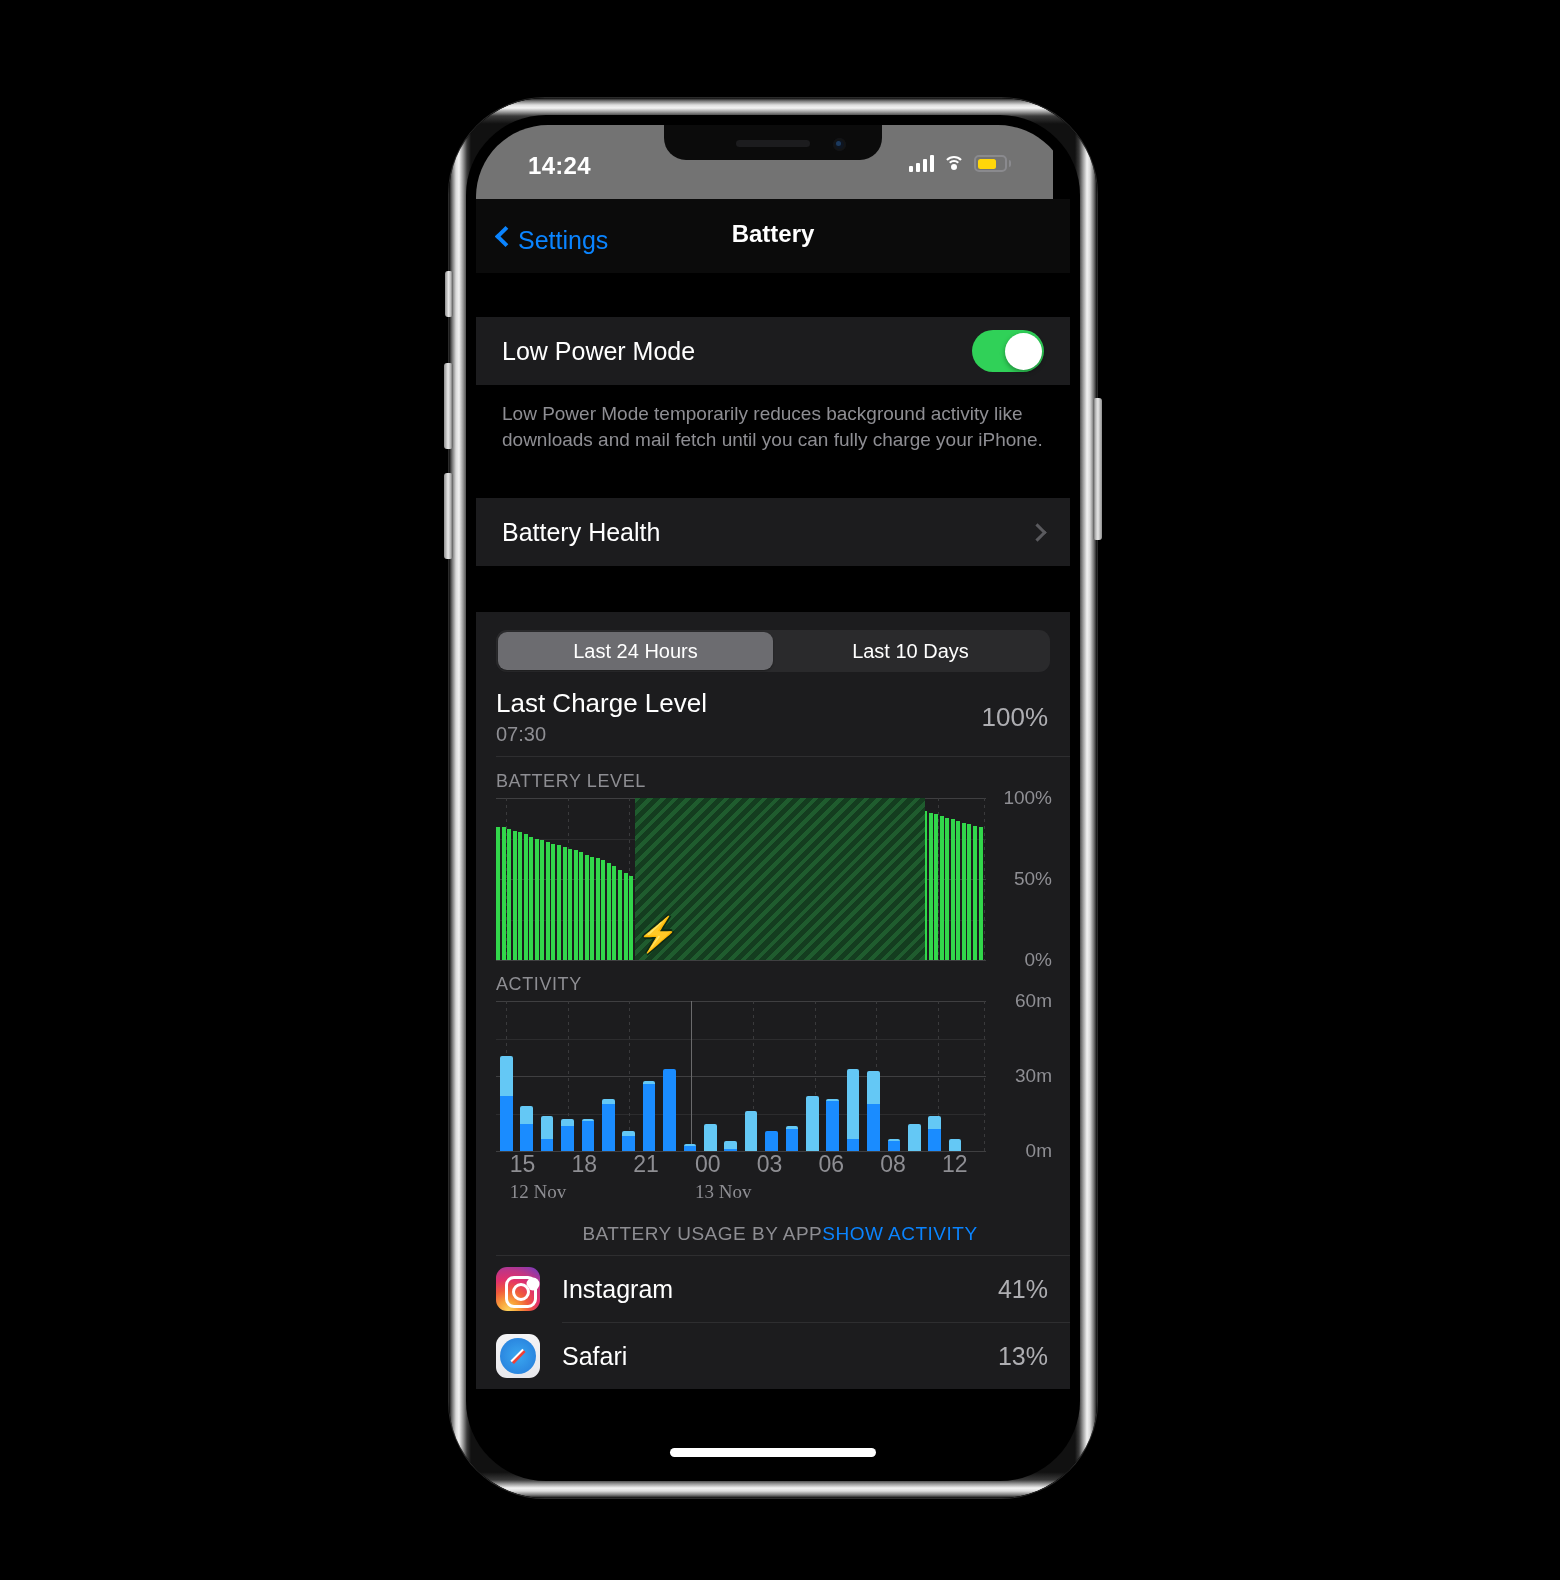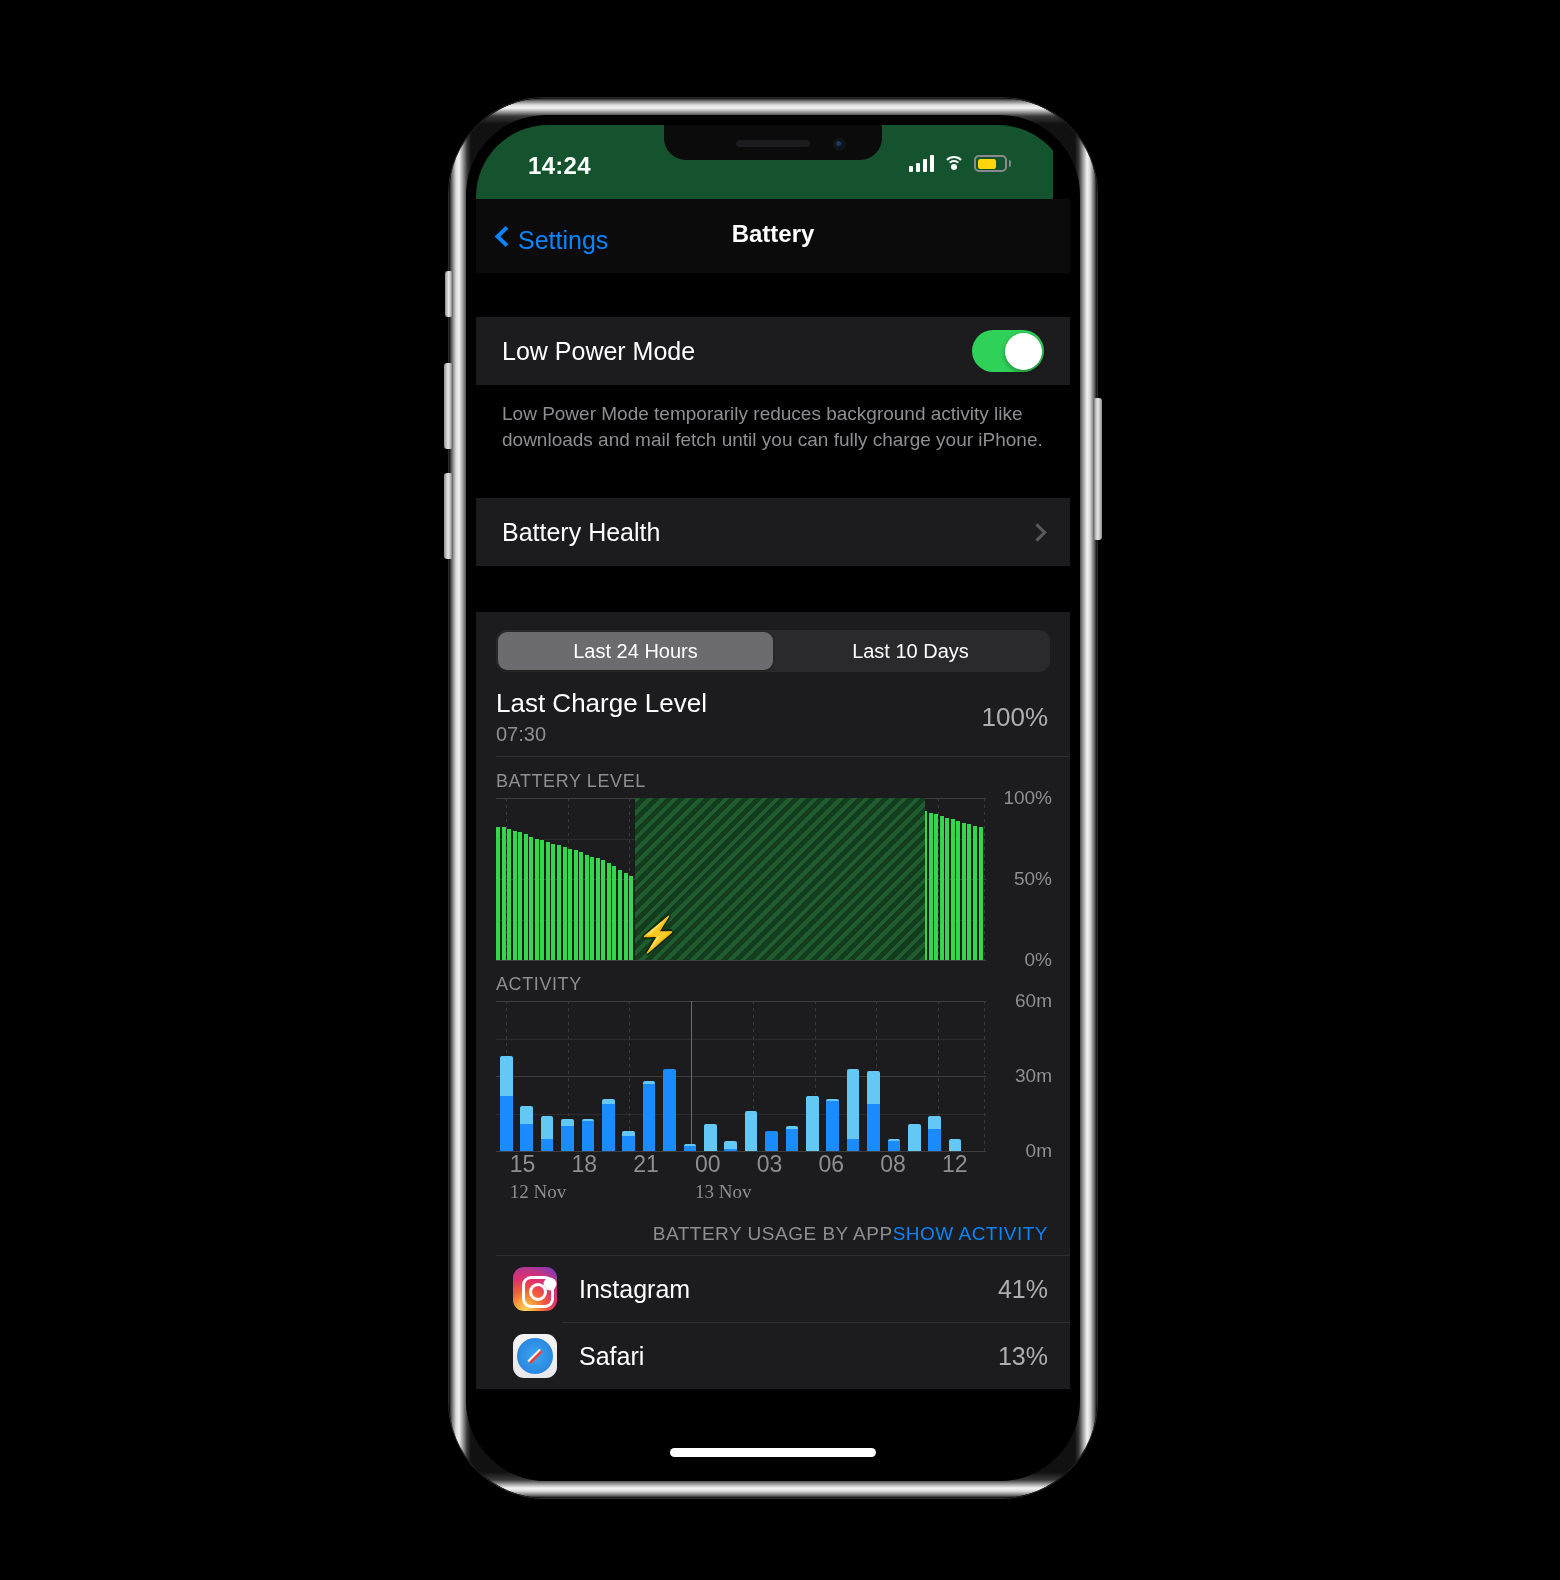--- a/index.html
+++ b/index.html
@@ -73,21 +73,21 @@
   .speaker { position:absolute; left:50%; transform:translateX(-50%); top:15px;
              width:74px; height:7px; border-radius:4px; background:#1c1c1e; }
   .camera  { position:absolute; right:36px; top:13px; width:13px; height:13px;
              border-radius:50%; background:#0e1520; box-shadow: inset 0 0 0 2px #141414; }
   .camera::after { content:""; position:absolute; left:3px; top:3px; width:5px; height:5px;
              border-radius:50%; background:#1c3a5e; }
 
   
   .statusbar {
     position: absolute; left:0; right:17px; top:0; height: 74px;
-    background: #14532d; z-index: 15;
+    background: #737373; z-index: 15;
   }
   .sb-time {
     position: absolute; left: 52px; top: 27px;
     color:#fff; font-size: 24px; font-weight: 700; letter-spacing: .3px;
   }
   .sb-right { position:absolute; right:42px; top:30px; display:flex; align-items:center; gap:9px; }
   .signal { display:flex; align-items:flex-end; gap:3px; height:17px; }
   .signal i { display:block; width:4px; background:#fff; border-radius:1px; }
   .signal i:nth-child(1){height:6px}.signal i:nth-child(2){height:9px}
   .signal i:nth-child(3){height:13px}.signal i:nth-child(4){height:17px}
@@ -178,26 +178,26 @@
   .xlabels { position:relative; height:30px; }
   .xlab { position:absolute; top:0; color:#8e8e93; font-size:23px; }
   .daylabels { position:relative; height:30px;font-family:Liberation Serif, serif; }
   .daylab { position:absolute; top:0; color:#8e8e93; font-size:19px; }
 
   .screenstats { display:flex; padding: 20px 20px 14px 20px; }
   .ss { width:50%; }
   .ss-label { color:#0a84ff; font-size:22px; }
   .ss-value { color:#fff; font-size:30px; margin-top:4px; }
 
-  .usagehead { display:flex; justify-content:flex-end; align-items:center;
+  .usagehead { display:flex; justify-content:center; align-items:center;
                padding: 12px 22px 10px 36px; }
   .uh-left { color:#8e8e93; font-size:19px; letter-spacing:.5px; }
   .uh-right { color:#0a84ff; font-size:19px; letter-spacing:.5px; cursor:pointer; }
 
-  .approw { display:flex; align-items:center; height:66px; padding-left:37px; }
+  .approw { display:flex; align-items:center; height:66px; padding-left:20px; }
   .appicon { width:44px; height:44px; border-radius:11px; flex:0 0 auto; }
   .ig-icon { background: radial-gradient(circle at 28% 98%, #fdd35c 0%, #f8a03a 18%, #f05a3c 38%, #e1306c 58%, #c13584 74%, #833ab4 92%); position:relative; }
   .ig-icon::before { content:""; position:absolute; left:9px; top:9px; width:26px; height:26px;
      border:3px solid #fff; border-radius:9px; }
   .ig-icon::after { content:""; position:absolute; left:16px; top:16px; width:12px; height:12px;
      border:3px solid #fff; border-radius:50%; box-shadow: 12px -8px 0 -2.5px #fff; }
   .sa-icon { background: linear-gradient(#f4f4f6,#e8e8ec); position:relative; overflow:hidden; }
   .sa-icon::before { content:""; position:absolute; left:4px; top:4px; width:36px; height:36px;
      border-radius:50%; background: radial-gradient(circle at 50% 50%, #3aa7f0 0%, #2b87e0 70%, #1f6fc4 100%); }
   .sa-icon::after { content:""; position:absolute; left:12px; top:12px; width:20px; height:20px;

